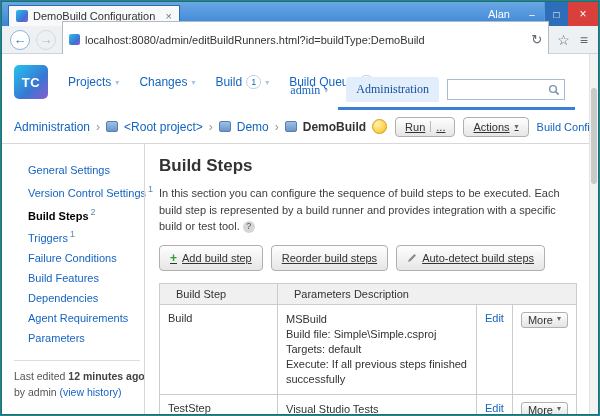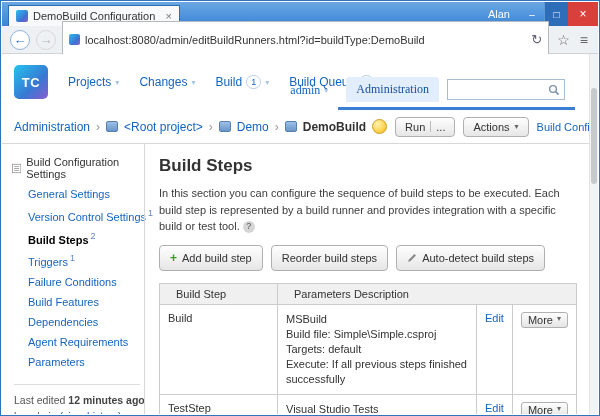--- a/index.html
+++ b/index.html
@@ -1,18 +1,18 @@
 <!DOCTYPE html>
 <html><head>
 <meta charset="utf-8">
 <style>
   *{margin:0;padding:0;box-sizing:border-box;}
   html,body{background:#6b6b6b;}
   body{font-family:"Liberation Sans","DejaVu Sans",sans-serif;font-size:12px;}
-  .window{position:relative;width:600px;height:416px;background:#ffffff;border:1px solid #2f74c0;overflow:hidden;}
+  .window{position:relative;width:600px;height:416px;background:#15803d;border:1px solid #2f74c0;overflow:hidden;}
 
   
   .titlebar{position:absolute;top:1px;left:1px;right:1px;height:24px;
     background:linear-gradient(#6aa7e3,#3a85d6);display:flex;align-items:flex-end;}
   .tab{height:21px;margin-left:6px;background:#f7f9fb;border:1px solid #2f6cb0;border-bottom:none;
     display:flex;align-items:center;gap:5px;padding:0 7px;font-size:11px;color:#333;width:172px;cursor:default;}
   .favicon{width:12px;height:12px;border-radius:2px;flex:0 0 auto;
     background:linear-gradient(135deg,#29c0f0,#3f71d0 65%,#8a5cd0);}
   .tab-title{white-space:nowrap;overflow:hidden;text-overflow:ellipsis;flex:1;}
   .tab-close{color:#777;font-size:11px;cursor:pointer;}
@@ -66,21 +66,21 @@
   .crumb{color:#1564c0;cursor:pointer;white-space:nowrap;}
   .crumb-last{color:#333;font-weight:bold;}
   .sep{color:#999;}
   .proj-icon{width:12px;height:11px;border-radius:2px;border:1px solid #5580ad;
     background:linear-gradient(#9dc0e8,#6a96c8);display:inline-block;flex:0 0 auto;}
   .bc-right{margin-left:auto;display:flex;align-items:center;gap:8px;}
   .bulb{width:15px;height:15px;border-radius:50%;border:1px solid #d29b1e;
     background:radial-gradient(circle at 35% 30%,#fff3b0,#ffd34d 60%,#f4b921);cursor:pointer;}
   .btn{background:linear-gradient(#fefefe,#e6e6e6);border:1px solid #b0b0b0;border-radius:4px;
     font-size:11px;color:#333;padding:3px 9px;display:inline-flex;align-items:center;gap:5px;cursor:pointer;
-    font-family:inherit;white-space:nowrap;}
+    font-family:inherit;white-space:nowrap;text-decoration:underline;}
   .btn-div{width:1px;height:11px;background:#bbb;}
   .btn .bcaret{color:#666;font-size:8px;}
   .home-link{color:#1564c0;font-size:11px;cursor:pointer;white-space:nowrap;}
 
   
   .body{flex:1;display:flex;overflow:hidden;}
   .sidebar{width:142px;flex:0 0 auto;padding:12px 4px 0 10px;font-size:11px;}
   .sb-title{color:#333;display:flex;gap:5px;align-items:center;margin-bottom:2px;}
   .sb-item{margin:8px 0 8px 16px;color:#1564c0;cursor:pointer;white-space:nowrap;}
   .sb-item.sel{color:#000;font-weight:bold;}
@@ -208,29 +208,20 @@
           <span>Actions</span>
           <span class="bcaret">▾</span>
         </button>
         <span class="home-link">Build Configuration Home</span>
       </div>
     </div>
 
     <div class="body">
 
       <div class="sidebar">
-        <div class="sb-title">
-          <svg width="11" height="11" viewBox="0 0 11 11">
-            <rect x="0.5" y="0.5" width="10" height="10" fill="#fff" stroke="#999"></rect>
-            <line x1="2.5" y1="3.2" x2="8.5" y2="3.2" stroke="#999"></line>
-            <line x1="2.5" y1="5.5" x2="8.5" y2="5.5" stroke="#999"></line>
-            <line x1="2.5" y1="7.8" x2="8.5" y2="7.8" stroke="#999"></line>
-          </svg>
-          <span>Build Configuration Settings</span>
-        </div>
         <div class="sb-item">
           <span>General Settings</span>
         </div>
         <div class="sb-item">
           <span>Version Control Settings</span><span class="sb-count">1</span>
         </div>
         <div class="sb-item sel">
           <span>Build Steps</span><span class="sb-count">2</span>
         </div>
         <div class="sb-item">

